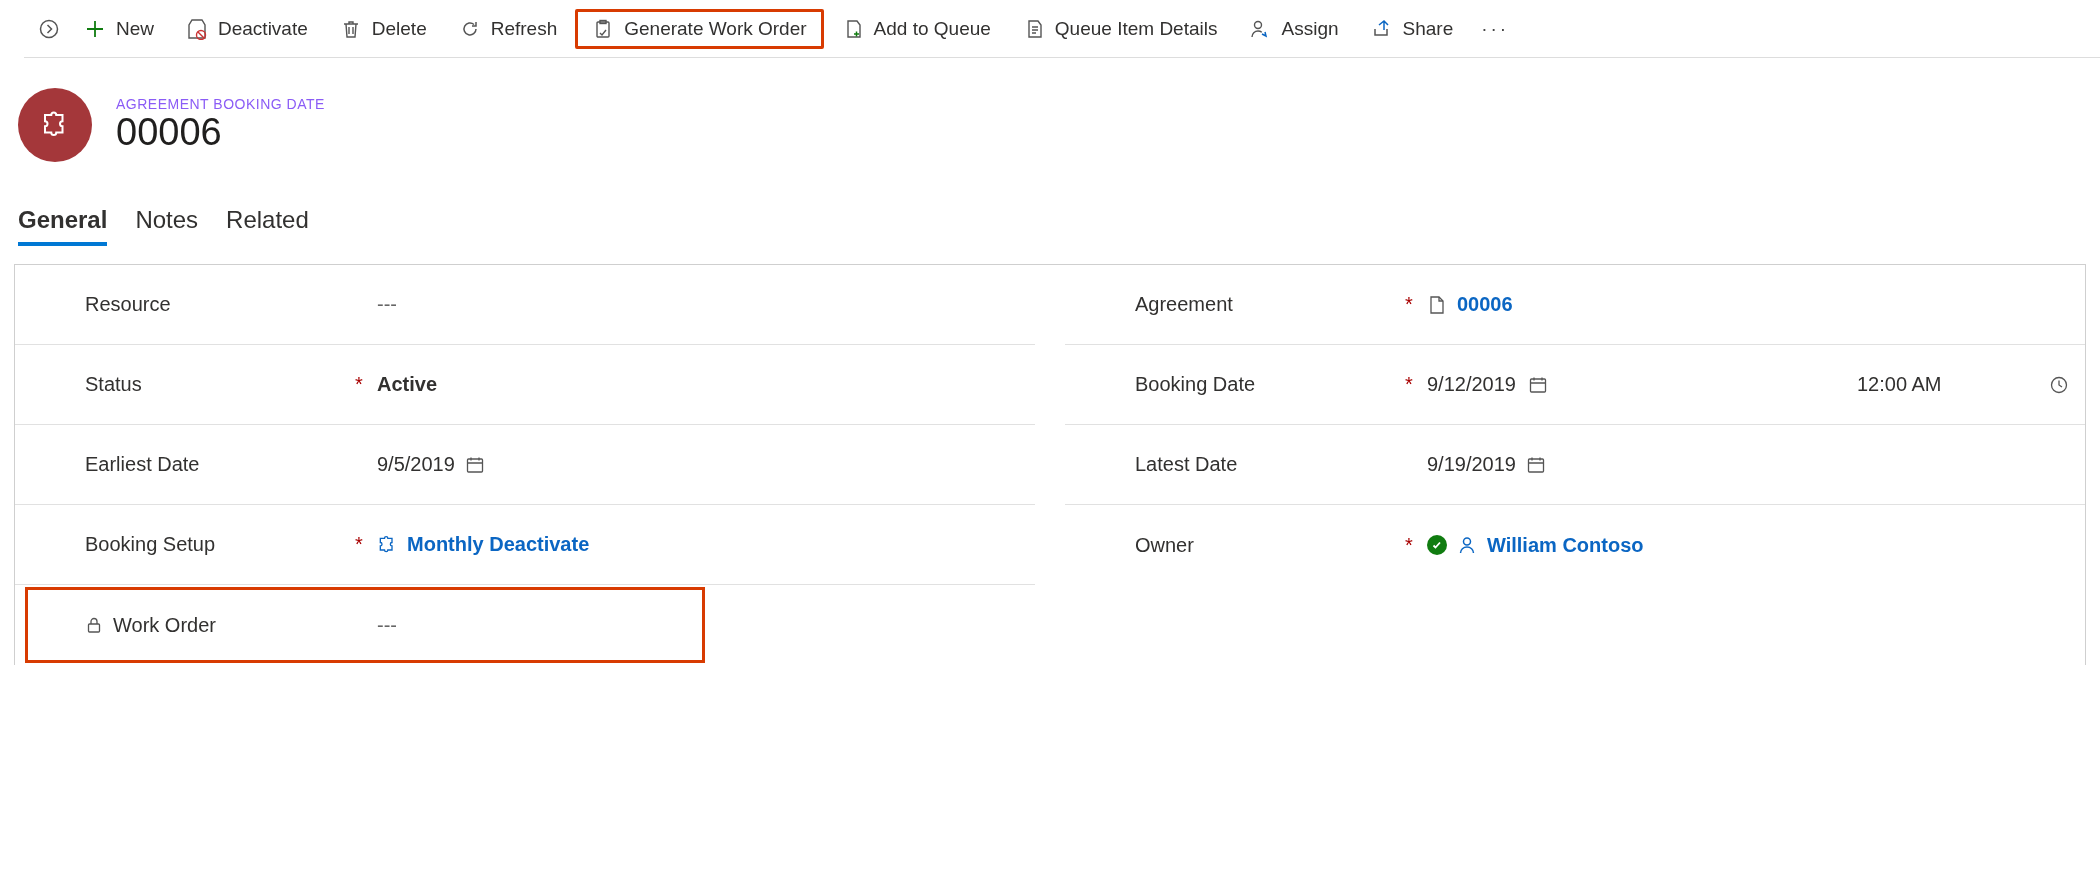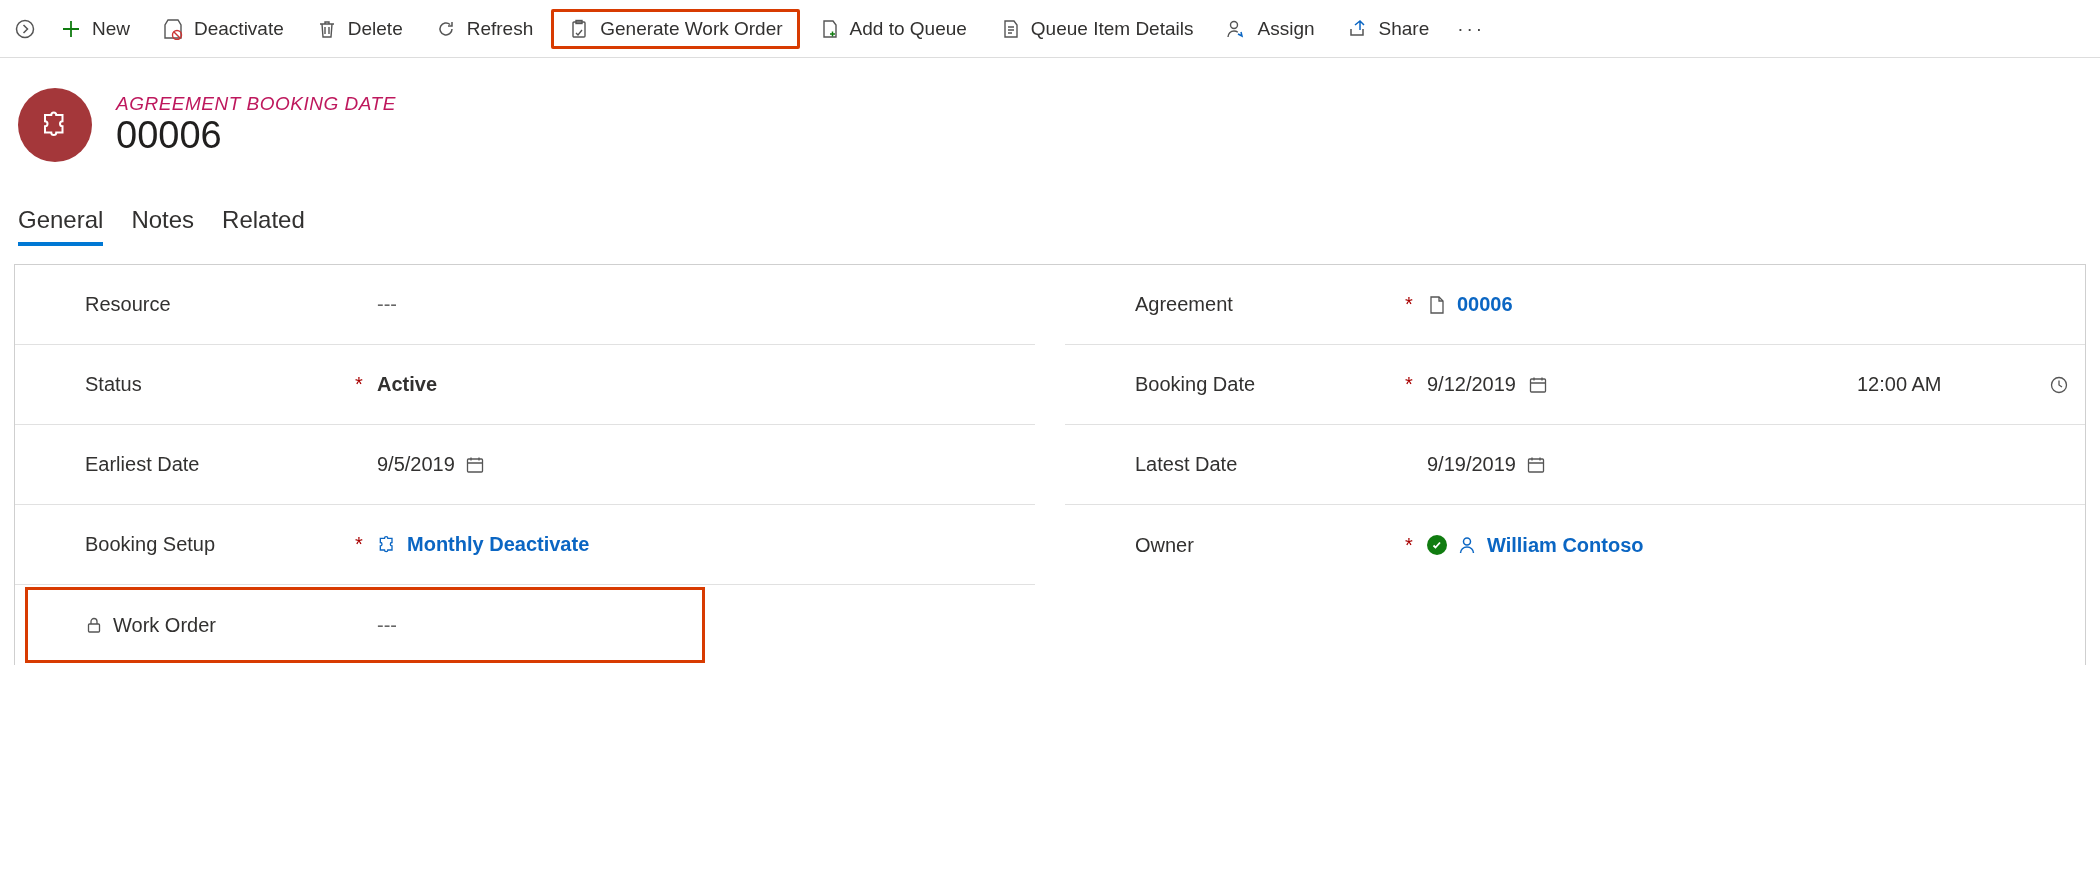--- a/index.html
+++ b/index.html
@@ -11,20 +11,21 @@
     background: #fff;
     width: 2100px;
   }
   .toolbar {
     display: flex;
     align-items: center;
     height: 58px;
     border-bottom: 1px solid #ddd;
     padding: 0 8px;
     gap: 4px;
+    margin-left: 24px;
   }
   .toolbar-back {
     width: 34px; height: 34px;
     display:flex; align-items:center; justify-content:center;
     cursor:pointer;
     color:#555;
   }
   .cmd {
     display:flex; align-items:center;
     gap:10px;
@@ -52,30 +53,30 @@
     gap:24px;
     padding: 30px 18px 10px 18px;
   }
   .entity-badge {
     width:74px; height:74px;
     background:#a4373a;
     border-radius:50%;
     display:flex; align-items:center; justify-content:center;
     color:#fff;
   }
-  .entity-label { font-size:19px; color:#be185d; letter-spacing:0.5px;font-style:italic;}
+  .entity-label { font-size:14px; color:#8b5cf6; letter-spacing:0.5px;}
   .entity-title { font-size:38px; font-weight:400; color:#201f1e; line-height:1.1;}
   .tabs {
     display:flex;
     gap:28px;
     padding: 34px 18px 0 18px;
     font-size:24px;
   }
   .tab { cursor:pointer; padding-bottom:8px; color:#323130;}
-  .tab.active { font-weight:400; border-bottom:4px solid #0078d4;}
+  .tab.active { font-weight:700; border-bottom:4px solid #0078d4;}
   .form-wrap {
     margin: 18px 14px 0 14px;
     border:1px solid #cfcfcf;
     border-bottom:none;
     padding: 0;
   }
   .cols {
     display:flex;
     gap:30px;
   }

